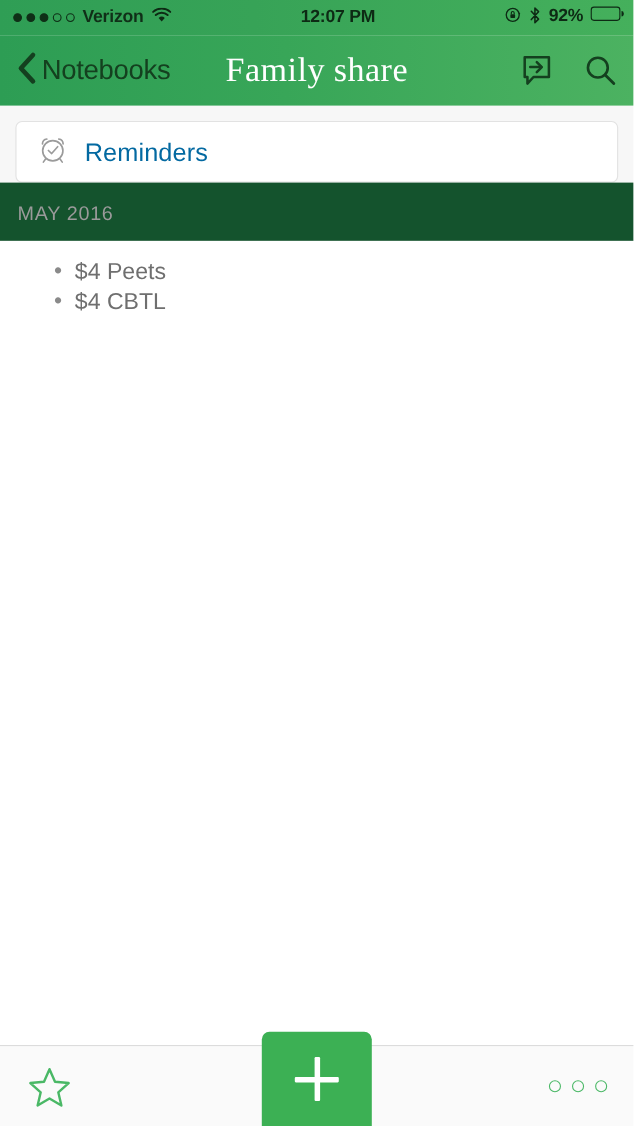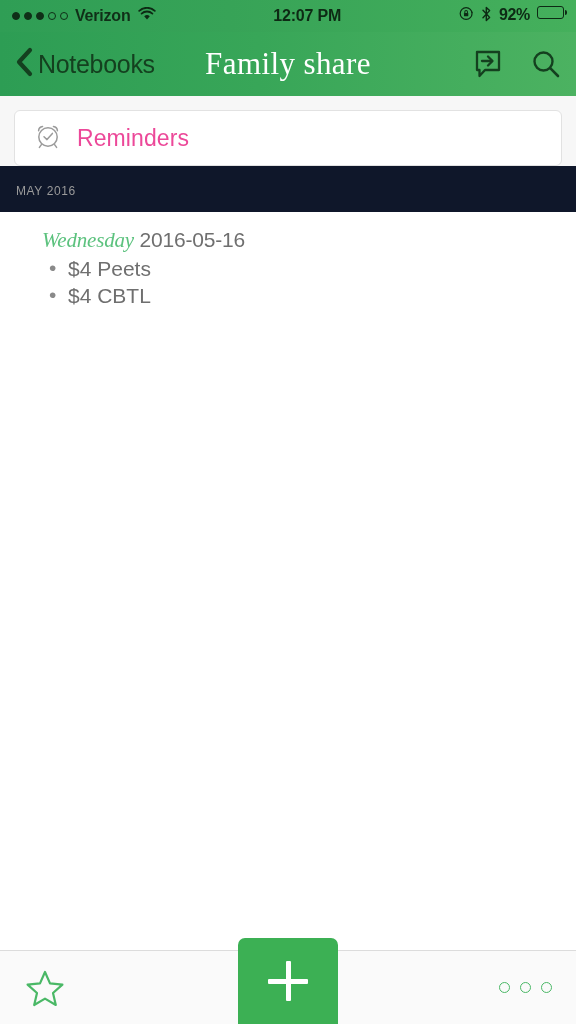--- a/index.html
+++ b/index.html
@@ -64,25 +64,25 @@
   .nav-icon { cursor:pointer; display:flex; align-items:center; justify-content:center; }
 
   
   .reminder-zone { background:#f7f7f7; flex:0 0 auto; padding:14px 14px 0 14px; }
   .reminder-bar {
     height:56px; background:#ffffff;
     border:1px solid #e2e2e2; border-radius:6px;
     display:flex; align-items:center; gap:14px;
     padding:0 18px; cursor:pointer;
   }
-  .reminder-label { font-size:23px; color:#ec4899; letter-spacing:0.1px; }
+  .reminder-label { font-size:23px; color:#0369a1; letter-spacing:0.1px; }
 
   .section-head {
-    background:#0f172a;
-    font-size:12px; color:#9a9a9a;
+    background:#14532d;
+    font-size:18px; color:#9a9a9a;
     letter-spacing:0.6px;
     padding:18px 16px 14px 16px;
     flex:0 0 auto;
   }
 
   
   .notelist { background:#ffffff; flex:1 1 auto; overflow:hidden; }
   .note-row { padding:16px 16px 14px 42px; cursor:pointer; }
   .note-title {
     font-family:"Liberation Serif", serif;
@@ -222,24 +222,20 @@
         </svg>
       </span>
       <span class="reminder-label">Reminders</span>
     </div>
   </div>
 
   <div class="section-head">MAY 2016</div>
 
   <div class="notelist">
     <div class="note-row">
-      <div class="note-meta">
-        <span class="note-day">Wednesday</span>
-        <span>2016-05-16</span>
-      </div>
       <ul class="note-bullets">
         <li>$4 Peets</li>
         <li>$4 CBTL</li>
       </ul>
     </div>
   </div>
 
   <div class="toolbar">
     <div class="tb-slot left">
       <span class="tb-btn">

